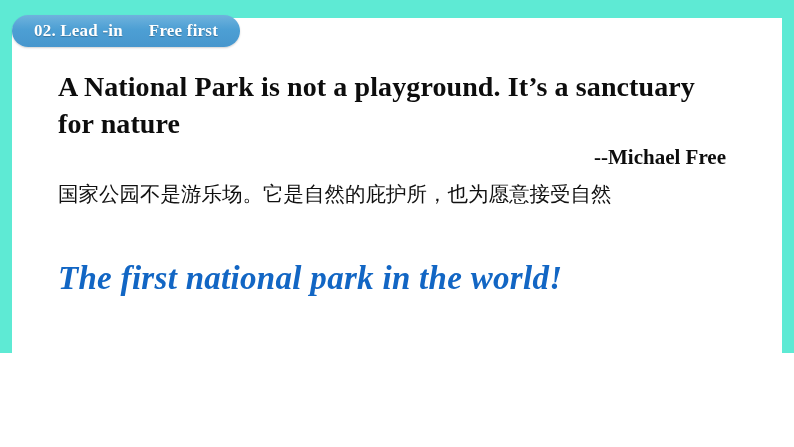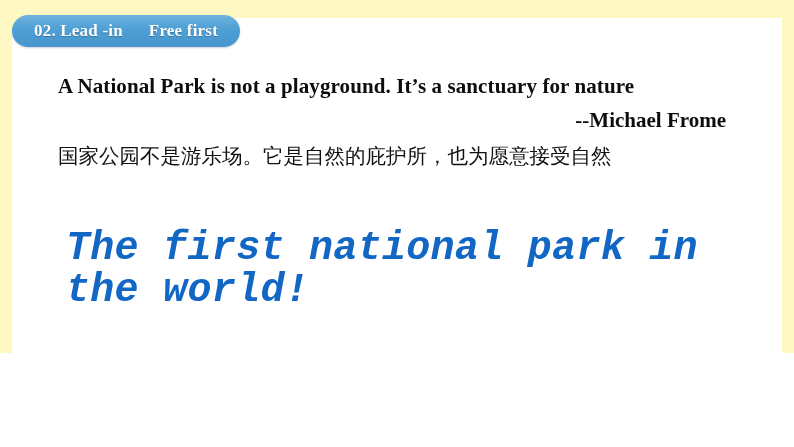--- a/index.html
+++ b/index.html
@@ -11,21 +11,21 @@
     height: 447px;
     overflow: hidden;
     background: #ffffff;
     font-family: "Liberation Serif", serif;
   }
 
   #slide {
     position: relative;
     width: 794px;
     height: 353px;
-    background: #fef9c3;
+    background: #5eead4;
     box-sizing: border-box;
   }
 
   
   #panel {
     position: absolute;
     left: 12px;
     top: 18px;
     width: 770px;
     height: 412px;
@@ -65,58 +65,58 @@
   #content {
     position: absolute;
     left: 58px;
     top: 68px;
     width: 700px;
   }
 
   .quote-en {
     font-family: "Liberation Serif", serif;
     font-weight: bold;
-    font-size: 21px;
+    font-size: 28px;
     line-height: 37px;
     color: #0d0d0d;
     letter-spacing: 0.1px;
     margin: 0;
     width: 668px;
   }
 
   .quote-attrib {
     font-family: "Liberation Serif", serif;
     font-weight: bold;
     font-size: 21px;
     line-height: 30px;
     color: #0d0d0d;
     margin: 0;
     width: 668px;
     text-align: right;
     padding-right: 0px;
   }
 
   .quote-cn {
-    font-family: Liberation Mono, monospace;
+    font-family: Liberation Serif, serif;
     font-size: 20.5px;
     line-height: 29px;
     color: #111111;
     margin: 8px 0 0 0;
     width: 652px;
     letter-spacing: 0px;
   }
 
   .headline {
-    font-family: Liberation Mono, monospace;
+    font-family: Liberation Serif, serif;
     font-weight: bold;
     font-style: italic;
-    font-size: 40px;
+    font-size: 33px;
     line-height: 42px;
     color: #1266c4;
-    margin: 8px;
+    margin: 0;
     padding-top: 48px;
     letter-spacing: 0.3px;
   }
 </style>
 </head>
 <body>
 
 <div id="slide">
 
   <div id="panel"></div>
@@ -125,21 +125,21 @@
     <span class="pill-text">02. Lead -in</span>
     <span class="pill-gap"></span>
     <span class="pill-text">Free first</span>
   </div>
 
   <div id="content">
 
     <p class="quote-en">A National Park is not a playground. It’s a sanctuary for nature</p>
 
 
-    <p class="quote-attrib">--Michael Frome</p>
+    <p class="quote-attrib">--Michael Free</p>
 
     <p class="quote-cn">国家公园不是游乐场。它是自然的庇护所，也为愿意接受自然</p>
 
 
     <p class="headline">The first national park in the world!</p>
 
   </div>
 
 </div>
 

